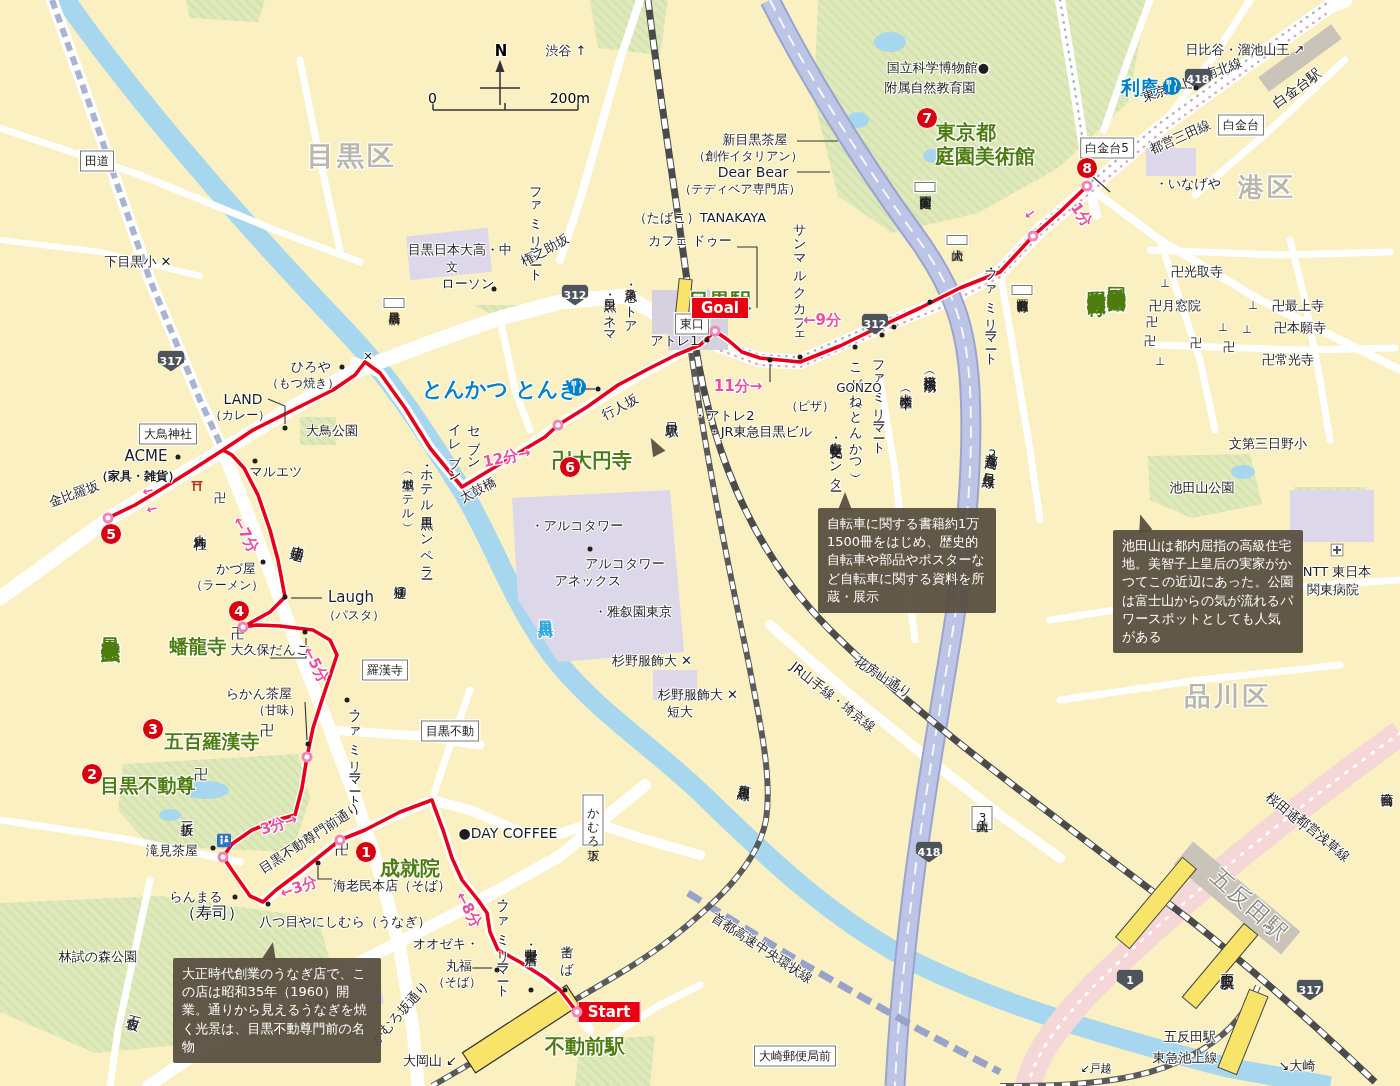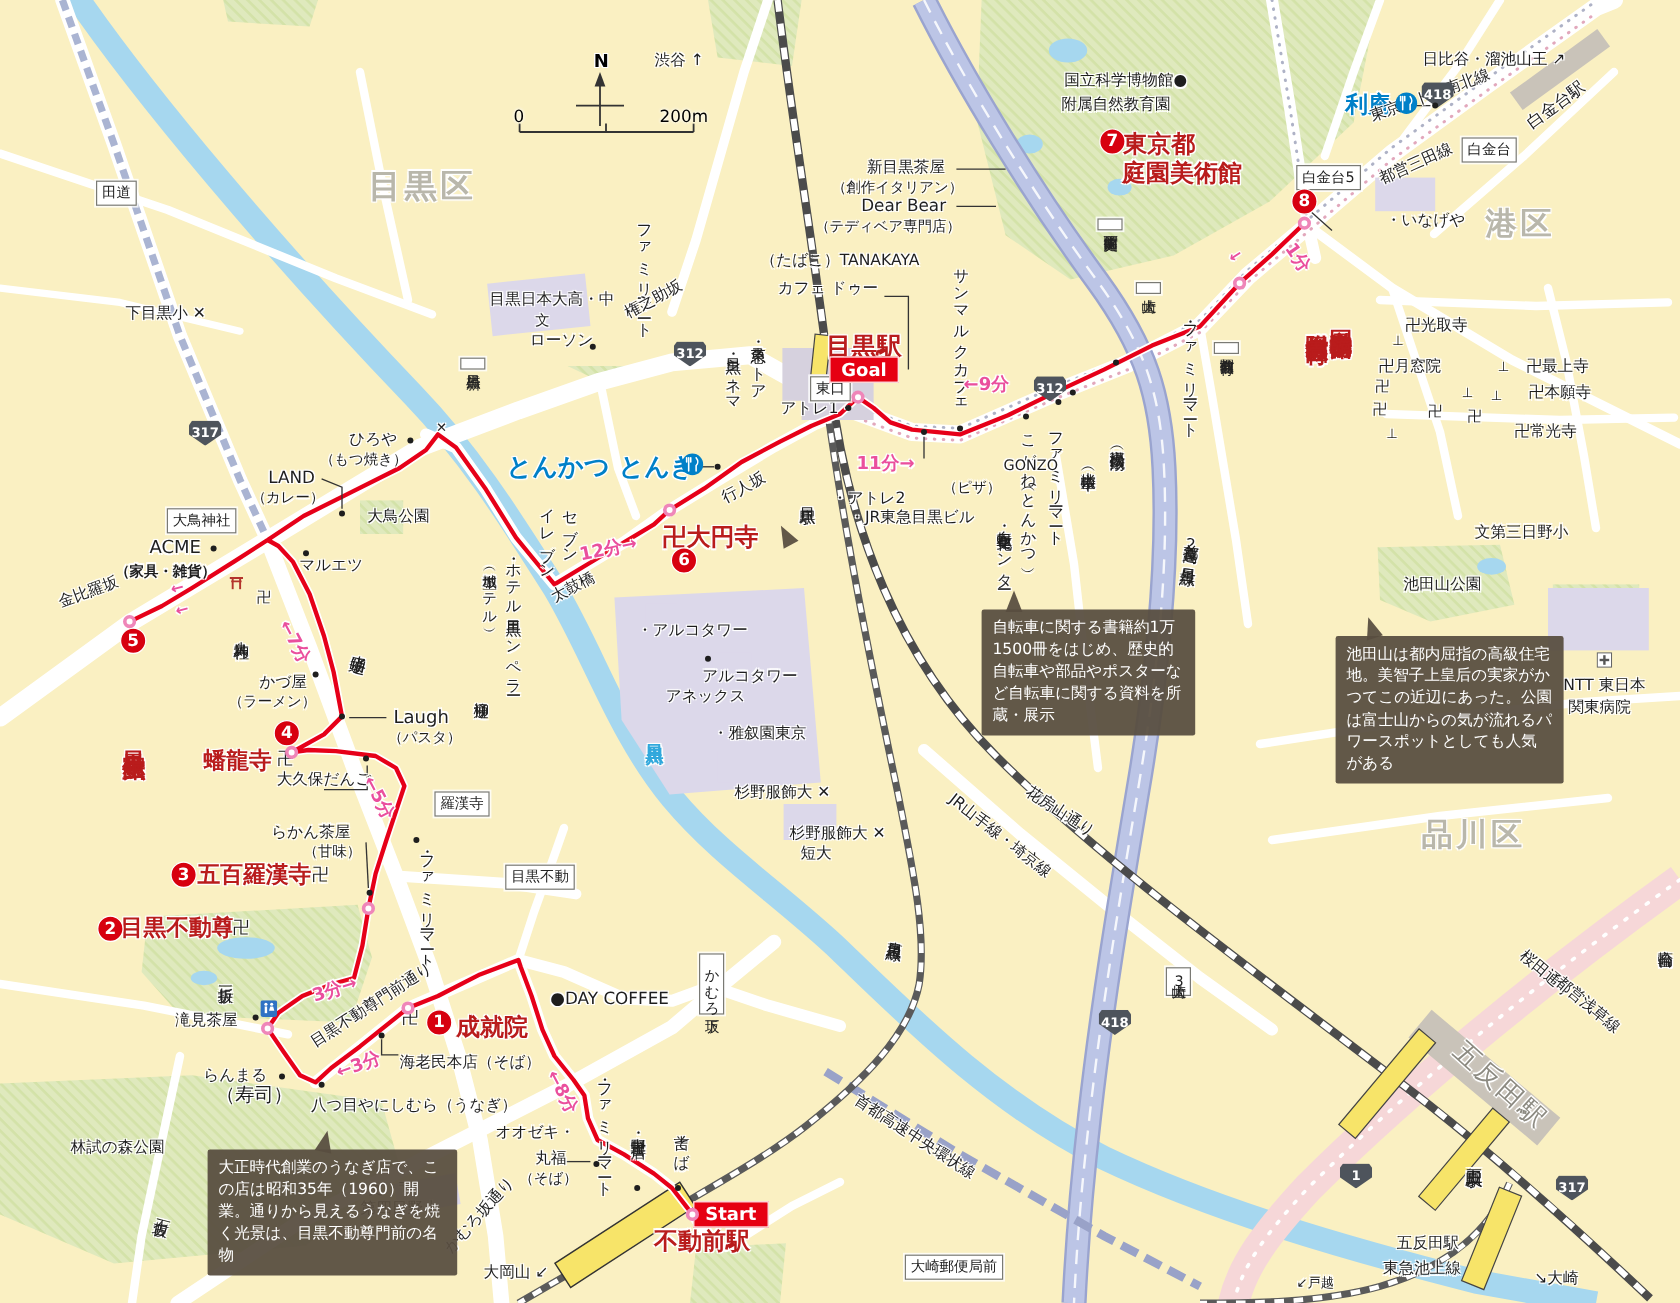--- a/index.html
+++ b/index.html
@@ -4,21 +4,21 @@
 <style>
   html,body{margin:0;padding:0;background:#888;}
   #stage{position:relative;width:1400px;height:1086px;overflow:hidden;background:#faf0c2;
          font-family:"DejaVu Sans","Liberation Sans",sans-serif;}
   #basemap{position:absolute;left:0;top:0;}
   #labels{position:absolute;left:0;top:0;width:1400px;height:1086px;}
   .t{position:absolute;white-space:nowrap;color:#1e1e1e;line-height:1.05;
      text-shadow:-1px -1px 0 #fff,1px -1px 0 #fff,-1px 1px 0 #fff,1px 1px 0 #fff,0 0 3px #fff;}
   .t.v{writing-mode:vertical-rl;text-orientation:upright;letter-spacing:1px;line-height:1;}
   .b{font-weight:bold;}
-  .c-red{color:#b91c1c;} .c-blue{color:#0080c8;} .c-pink{color:#ea4f9d;}
+  .c-red{color:#4d7c0f;margin-top:12px;} .c-blue{color:#0080c8;} .c-pink{color:#ea4f9d;}
   .c-gray{color:#b9b7ab;letter-spacing:3px;} .c-gray2{color:#8d8b82;letter-spacing:2px;} .c-sky{color:#31a8dc;}
   .shield{position:absolute;background:#4e545c;color:#fff;font-size:11px;font-weight:bold;
      width:27px;height:21px;display:flex;align-items:center;justify-content:center;
      clip-path:polygon(0 18%,10% 0,90% 0,100% 18%,100% 55%,50% 100%,0 55%);}
   .bbox{position:absolute;background:#fff;border:1px solid #7a7a74;color:#222;font-size:12px;
      padding:1px 4px;white-space:nowrap;box-shadow:0 0 0 1.5px rgba(255,255,255,.8);}
   .bbox.v{writing-mode:vertical-rl;text-orientation:upright;padding:4px 1px;}
   .stop{position:absolute;width:22px;height:22px;border-radius:50%;background:#d7000f;color:#fff;
      font-weight:bold;font-size:14px;display:flex;align-items:center;justify-content:center;
      border:1.5px solid #fff;box-sizing:border-box;}

